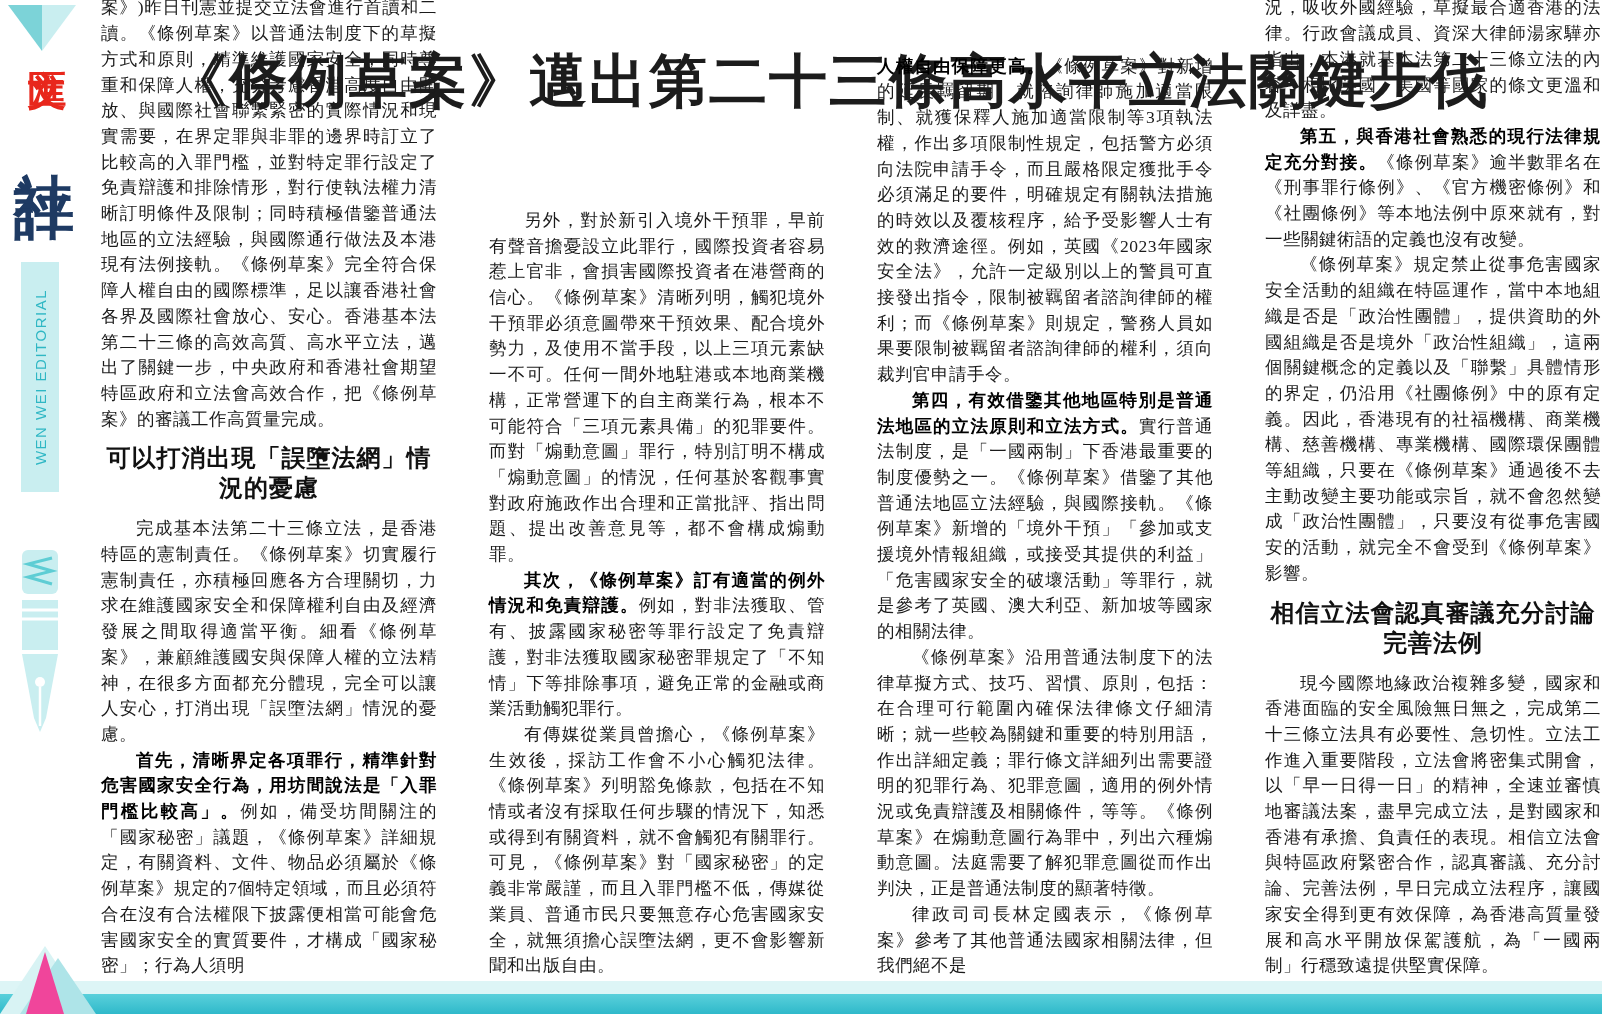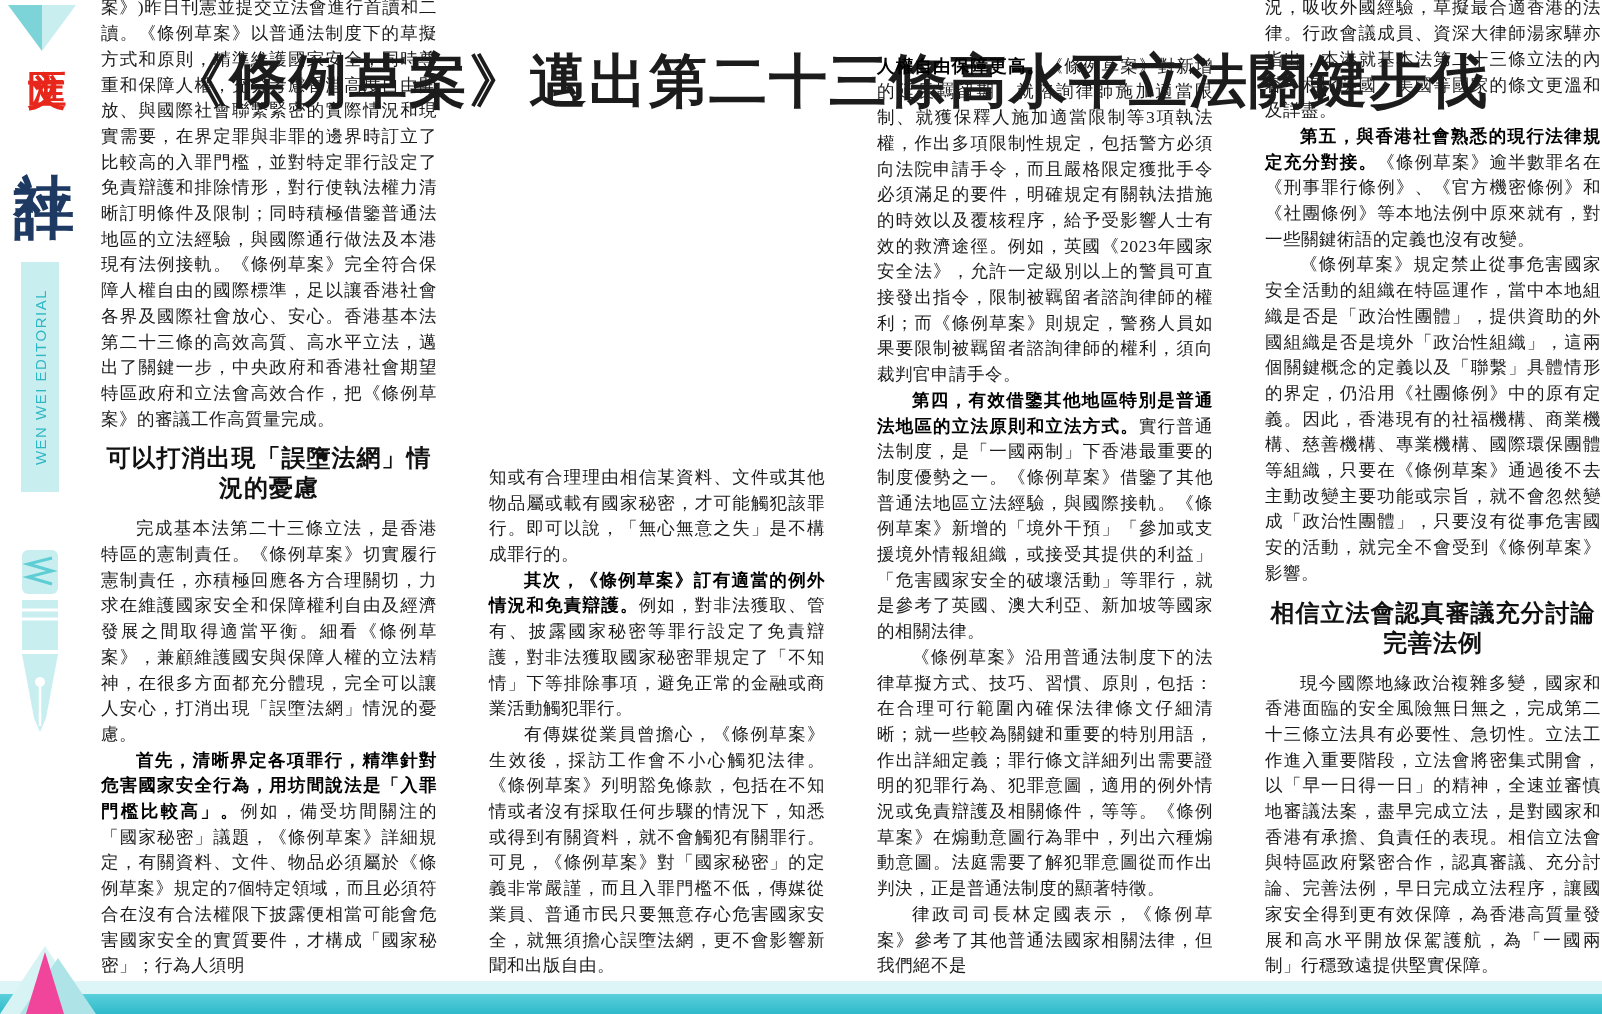--- a/index.html
+++ b/index.html
@@ -107,21 +107,21 @@
 <h1 class="main-title">《條例草案》邁出第二十三條高水平立法關鍵步伐</h1>
 
 <div class="article" id="article">
     <div class="col">
       <p class="ind">《維護國家安全條例草案》(《條例草案》)昨日刊憲並提交立法會進行首讀和二讀。《條例草案》以普通法制度下的草擬方式和原則，精準維護國家安全，同時尊重和保障人權，充分考慮香港高度自由開放、與國際社會聯繫緊密的實際情況和現實需要，在界定罪與非罪的邊界時訂立了比較高的入罪門檻，並對特定罪行設定了免責辯護和排除情形，對行使執法權力清晰訂明條件及限制；同時積極借鑒普通法地區的立法經驗，與國際通行做法及本港現有法例接軌。《條例草案》完全符合保障人權自由的國際標準，足以讓香港社會各界及國際社會放心、安心。香港基本法第二十三條的高效高質、高水平立法，邁出了關鍵一步，中央政府和香港社會期望特區政府和立法會高效合作，把《條例草案》的審議工作高質量完成。</p>
       <h3>可以打消出現「誤墮法網」情況的憂慮</h3>
       <p class="ind">完成基本法第二十三條立法，是香港特區的憲制責任。《條例草案》切實履行憲制責任，亦積極回應各方合理關切，力求在維護國家安全和保障權利自由及經濟發展之間取得適當平衡。細看《條例草案》，兼顧維護國安與保障人權的立法精神，在很多方面都充分體現，完全可以讓人安心，打消出現「誤墮法網」情況的憂慮。</p>
       <p class="ind"><b class="lead">首先，清晰界定各項罪行，精準針對危害國家安全行為，用坊間說法是「入罪門檻比較高」。</b>例如，備受坊間關注的「國家秘密」議題，《條例草案》詳細規定，有關資料、文件、物品必須屬於《條例草案》規定的7個特定領域，而且必須符合在沒有合法權限下披露便相當可能會危害國家安全的實質要件，才構成「國家秘密」；行為人須明</p>
     </div>
     <div class="col">
-      <p class="noind">知或有合理理由相信某資料、文件或其他物品屬或載有國家秘密，才可能觸犯該罪行。即可以說，「無心無意之失」是不構成罪行的。</p>
+      <p class="ind">另外，對於新引入境外干預罪，早前有聲音擔憂設立此罪行，國際投資者容易惹上官非，會損害國際投資者在港營商的信心。《條例草案》清晰列明，觸犯境外干預罪必須意圖帶來干預效果、配合境外勢力，及使用不當手段，以上三項元素缺一不可。任何一間外地駐港或本地商業機構，正常營運下的自主商業行為，根本不可能符合「三項元素具備」的犯罪要件。而對「煽動意圖」罪行，特別訂明不構成「煽動意圖」的情況，任何基於客觀事實對政府施政作出合理和正當批評、指出問題、提出改善意見等，都不會構成煽動罪。</p>
       <p class="ind"><b class="lead">其次，《條例草案》訂有適當的例外情況和免責辯護。</b>例如，對非法獲取、管有、披露國家秘密等罪行設定了免責辯護，對非法獲取國家秘密罪規定了「不知情」下等排除事項，避免正常的金融或商業活動觸犯罪行。</p>
       <p class="ind">有傳媒從業員曾擔心，《條例草案》生效後，採訪工作會不小心觸犯法律。《條例草案》列明豁免條款，包括在不知情或者沒有採取任何步驟的情況下，知悉或得到有關資料，就不會觸犯有關罪行。可見，《條例草案》對「國家秘密」的定義非常嚴謹，而且入罪門檻不低，傳媒從業員、普通市民只要無意存心危害國家安全，就無須擔心誤墮法網，更不會影響新聞和出版自由。</p>
     </div>
     <div class="col">
       <p class="noind"><b class="lead">人權自由保障更高。</b>《條例草案》對新增的延長羈留期、就諮詢律師施加適當限制、就獲保釋人施加適當限制等3項執法權，作出多項限制性規定，包括警方必須向法院申請手令，而且嚴格限定獲批手令必須滿足的要件，明確規定有關執法措施的時效以及覆核程序，給予受影響人士有效的救濟途徑。例如，英國《2023年國家安全法》，允許一定級別以上的警員可直接發出指令，限制被羈留者諮詢律師的權利；而《條例草案》則規定，警務人員如果要限制被羈留者諮詢律師的權利，須向裁判官申請手令。</p>
       <p class="ind"><b class="lead">第四，有效借鑒其他地區特別是普通法地區的立法原則和立法方式。</b>實行普通法制度，是「一國兩制」下香港最重要的制度優勢之一。《條例草案》借鑒了其他普通法地區立法經驗，與國際接軌。《條例草案》新增的「境外干預」「參加或支援境外情報組織，或接受其提供的利益」「危害國家安全的破壞活動」等罪行，就是參考了英國、澳大利亞、新加坡等國家的相關法律。</p>
       <p class="ind">《條例草案》沿用普通法制度下的法律草擬方式、技巧、習慣、原則，包括：在合理可行範圍內確保法律條文仔細清晰；就一些較為關鍵和重要的特別用語，作出詳細定義；罪行條文詳細列出需要證明的犯罪行為、犯罪意圖，適用的例外情況或免責辯護及相關條件，等等。《條例草案》在煽動意圖行為罪中，列出六種煽動意圖。法庭需要了解犯罪意圖從而作出判決，正是普通法制度的顯著特徵。</p>
       <p class="ind">律政司司長林定國表示，《條例草案》參考了其他普通法國家相關法律，但我們絕不是</p>
     </div>
     <div class="col">

